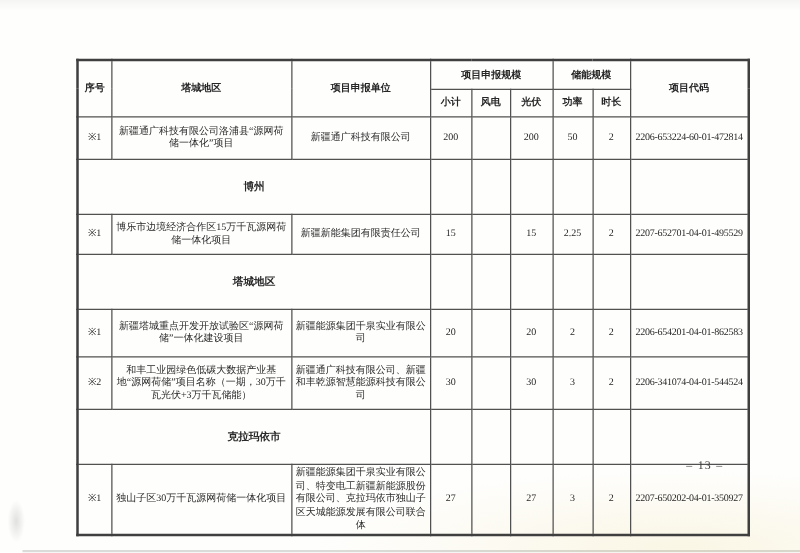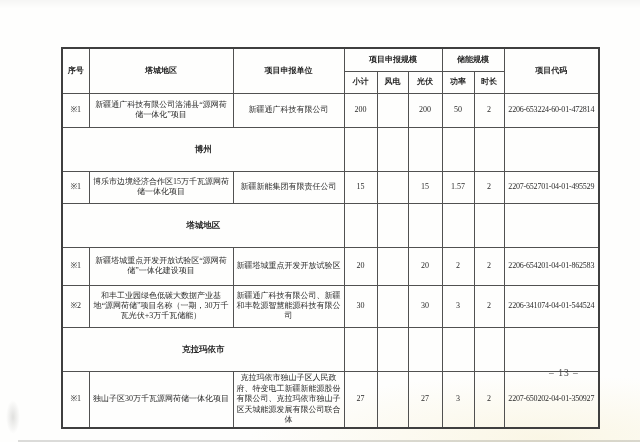--- a/index.html
+++ b/index.html
@@ -140,39 +140,39 @@
       <td></td>
     </tr>
 
     <tr style="height:32px">
       <td class="c-seq">※1</td>
       <td class="c-name">博乐市边境经济合作区15万千瓦源网荷储一体化项目</td>
       <td class="c-unit">新疆新能集团有限责任公司</td>
       <td class="c-num">15</td>
       <td class="c-num"></td>
       <td class="c-num">15</td>
-      <td class="c-num">1.57</td>
+      <td class="c-num">2.25</td>
       <td class="c-num">2</td>
       <td class="c-code">2207-652701-04-01-495529</td>
     </tr>
 
     <tr class="section-row" style="height:14px">
       <td colspan="3">塔城地区</td>
       <td></td>
       <td></td>
       <td></td>
       <td></td>
       <td></td>
       <td></td>
     </tr>
 
     <tr style="height:38px">
       <td class="c-seq">※1</td>
       <td class="c-name">新疆塔城重点开发开放试验区“源网荷储”一体化建设项目</td>
-      <td class="c-unit">新疆塔城重点开发开放试验区</td>
+      <td class="c-unit">新疆能源集团千泉实业有限公司</td>
       <td class="c-num">20</td>
       <td class="c-num"></td>
       <td class="c-num">20</td>
       <td class="c-num">2</td>
       <td class="c-num">2</td>
       <td class="c-code">2206-654201-04-01-862583</td>
     </tr>
 
     <tr style="height:42px">
       <td class="c-seq">※2</td>
@@ -192,21 +192,21 @@
       <td></td>
       <td></td>
       <td></td>
       <td></td>
       <td></td>
     </tr>
 
     <tr style="height:57px">
       <td class="c-seq">※1</td>
       <td class="c-name">独山子区30万千瓦源网荷储一体化项目</td>
-      <td class="c-unit">克拉玛依市独山子区人民政府、特变电工新疆新能源股份有限公司、克拉玛依市独山子区天城能源发展有限公司联合体</td>
+      <td class="c-unit">新疆能源集团千泉实业有限公司、特变电工新疆新能源股份有限公司、克拉玛依市独山子区天城能源发展有限公司联合体</td>
       <td class="c-num">27</td>
       <td class="c-num"></td>
       <td class="c-num">27</td>
       <td class="c-num">3</td>
       <td class="c-num">2</td>
       <td class="c-code">2207-650202-04-01-350927</td>
     </tr>
   </tbody>
     </table>
 

